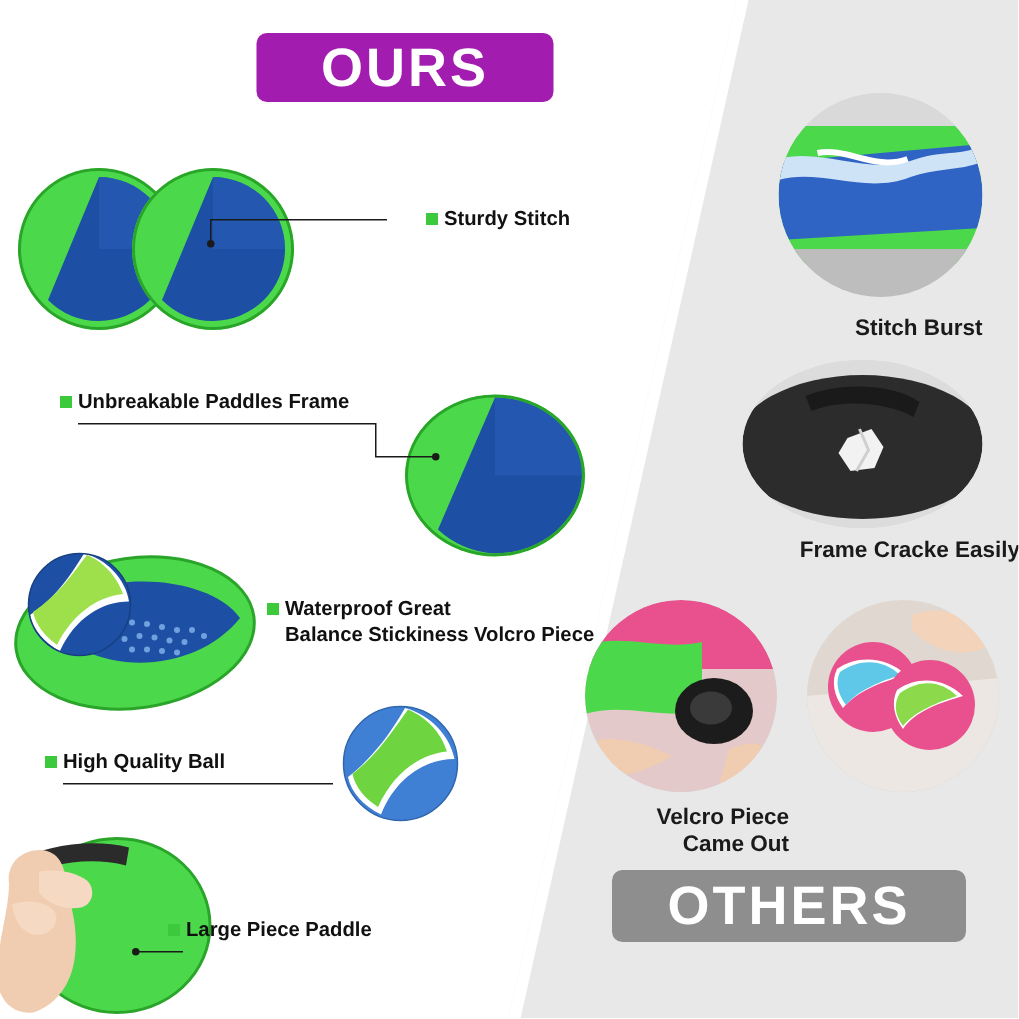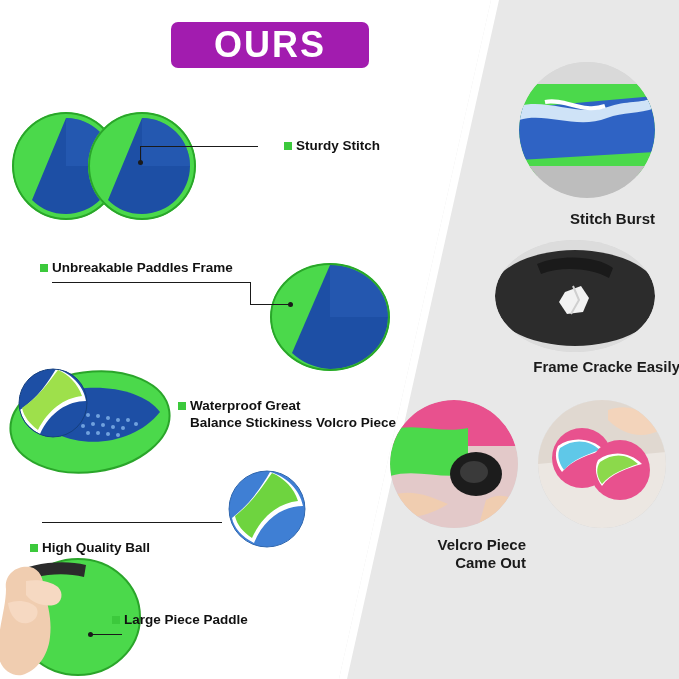--- a/index.html
+++ b/index.html
@@ -168,21 +168,21 @@
 Balance Stickiness Volcro Piece</span>
   </div>
 
   <svg class="ball" style="left:228px;top:470px;width:78px;height:78px;" viewBox="0 0 78 78">
     <circle cx="39" cy="39" r="38" fill="#3f7fd4"></circle>
     <path d="M4 48 C22 34 34 16 42 2 C58 6 72 20 75 36 C56 36 36 48 26 73 C14 67 6 58 4 48 Z" fill="#ffffff"></path>
     <path d="M7 46 C25 32 36 14 44 3 C56 8 66 18 70 31 C51 33 34 46 24 68 C15 62 9 55 7 46 Z" fill="#6ed43f"></path>
     <circle cx="39" cy="39" r="38" fill="none" stroke="#2f66ad" stroke-width="1"></circle>
   </svg>
 
-  <div class="callout" style="left:30px;top:500px;margin-top:40px;">
+  <div class="callout" style="left:30px;top:500px;">
     <span class="bullet"></span>
     <span>High Quality Ball</span>
   </div>
   <div class="lead h" style="left:42px;top:522px;width:180px;"></div>
 
   <svg style="position:absolute;left:0px;top:545px;width:160px;height:134px;" viewBox="0 0 160 134">
     <ellipse cx="78" cy="72" rx="62" ry="58" fill="#4bd94b"></ellipse>
     <ellipse cx="78" cy="72" rx="62" ry="58" fill="none" stroke="#2aa52a" stroke-width="2"></ellipse>
     <path d="M10 30 C30 18 62 14 86 20 L84 32 C60 26 32 30 14 42 Z" fill="#2b2b2b"></path>
     <path d="M6 44 C4 30 16 20 30 22 C40 24 44 34 44 46 C48 60 52 74 50 92 C48 112 36 126 22 130 C8 132 -4 120 -2 100 C0 78 6 60 6 44 Z" fill="#f0cdb0"></path>
@@ -262,14 +262,17 @@
       <path d="M20 46 C34 36 54 38 66 50 C52 54 34 60 24 72 C18 64 16 54 20 46 Z" fill="#ffffff"></path>
       <path d="M22 48 C36 38 52 40 62 50 C50 54 34 60 26 70 C20 62 19 54 22 48 Z" fill="#5fc8e8"></path>
       <circle cx="82" cy="70" r="30" fill="#e8518e"></circle>
       <path d="M60 60 C74 50 92 52 104 64 C90 68 72 74 64 86 C58 78 56 68 60 60 Z" fill="#ffffff"></path>
       <path d="M62 62 C76 52 90 54 100 64 C88 68 72 74 64 84 C58 76 58 68 62 62 Z" fill="#8cd94b"></path>
       <path d="M84 0 C104 4 120 18 128 36 L128 0 Z" fill="#f0cdb0"></path>
       <path d="M70 10 C92 2 112 12 122 30 C104 40 84 34 70 20 Z" fill="#f3d4bb"></path>
     </g>
   </svg>
 
+  <div class="others-banner">
+    <span>OTHERS</span>
+  </div>
 
 </div>
 
 </body></html>

